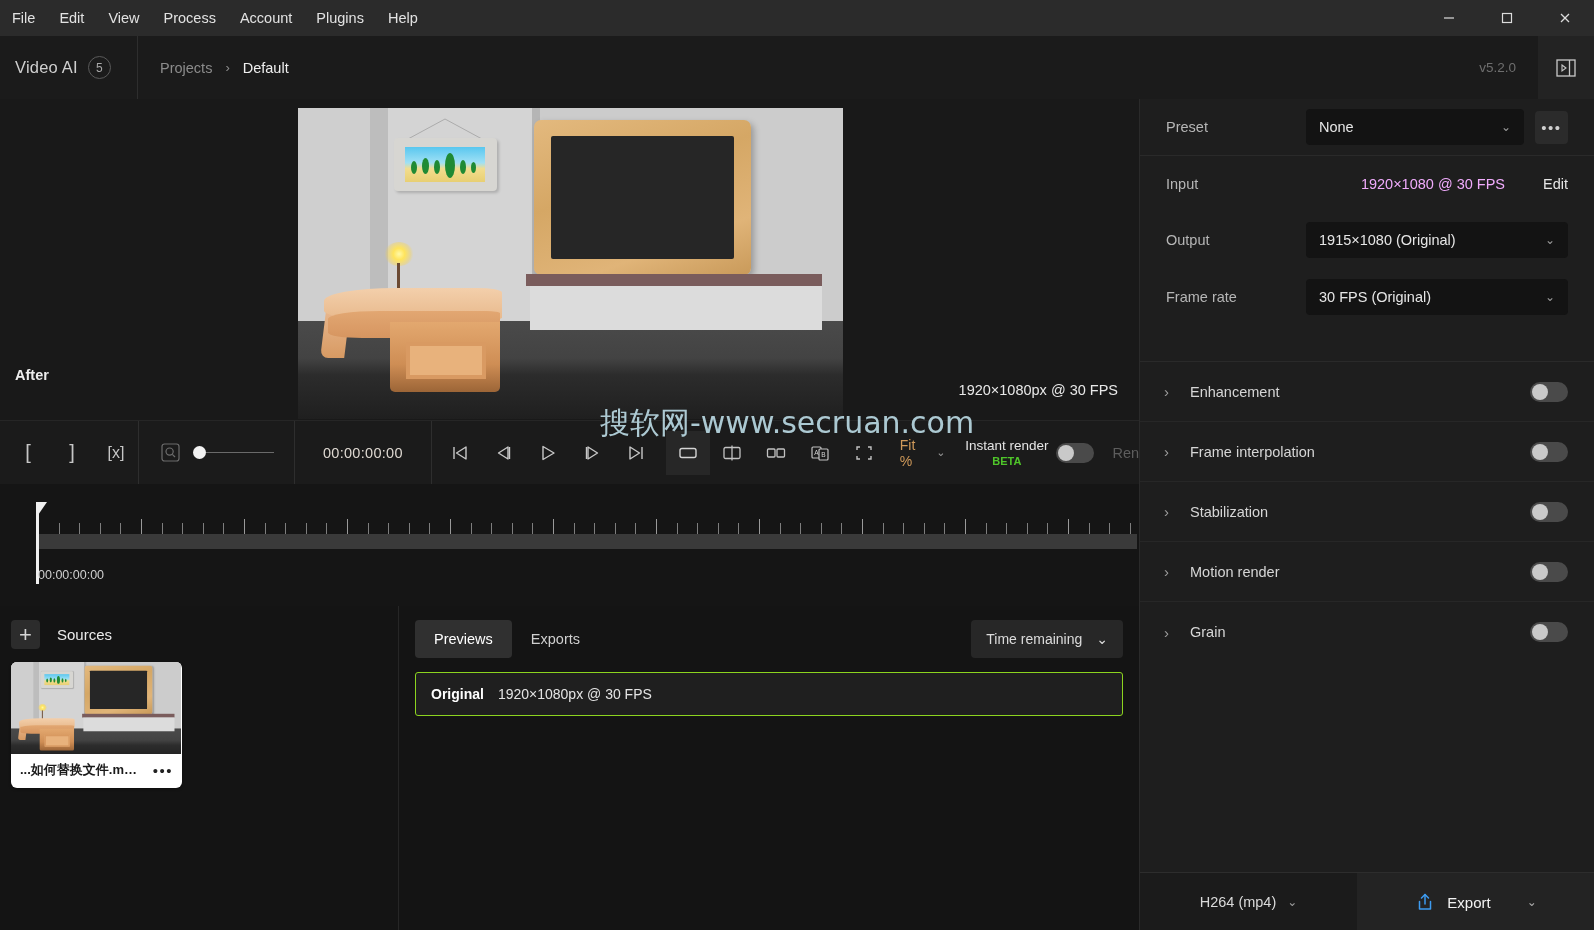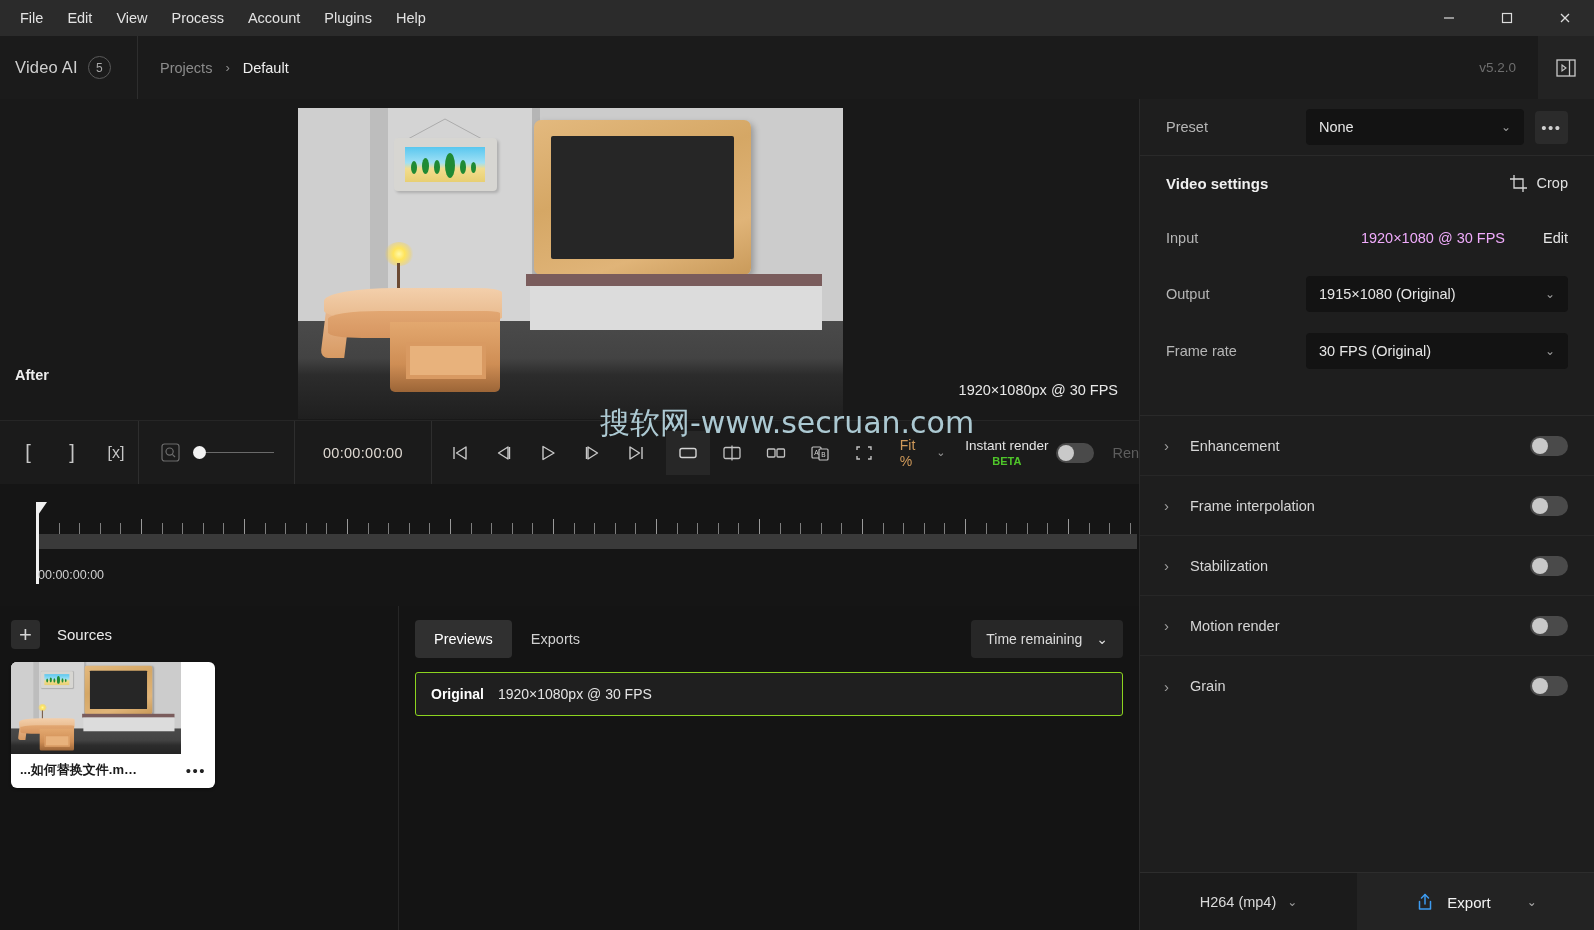--- a/index.html
+++ b/index.html
@@ -11,21 +11,21 @@
     color: #d8d8d8;
     -webkit-font-smoothing: antialiased;
   }
   #app { position: relative; width: 1594px; height: 930px; }
 
   
   .titlebar {
     position: absolute; top: 0; left: 0; width: 1594px; height: 36px;
     background: #2b2b2b; display: flex; align-items: center;
   }
-  .menu { display: flex; align-items: center; padding-left: 8px; }
+  .menu { display: flex; align-items: center; }
   .menu-item {
     font-size: 14.5px; color: #e2e2e2; padding: 4px 12px; cursor: default;
     white-space: nowrap;
   }
   .win-ctrls { margin-left: auto; display: flex; height: 36px; }
   .win-btn {
     width: 58px; height: 36px; display: flex; align-items: center; justify-content: center;
     color: #dcdcdc;
   }
 
@@ -208,21 +208,21 @@
   .lower { position: relative; width: 1139px; height: 324px; background: #141414; display: flex; }
   .sources-pane { width: 399px; height: 324px; border-right: 1px solid #262626; }
   .sources-head { display: flex; align-items: center; gap: 17px; padding: 14px 0 0 11px; }
   .plus-btn {
     width: 29px; height: 29px; border-radius: 4px; background: #2c2c2c;
     display: flex; align-items: center; justify-content: center;
     color: #d4d4d4; font-size: 22px; line-height: 1;
   }
   .sources-title { font-size: 15px; color: #eaeaea; }
   .source-card {
-    margin: 13px 0 0 11px; width: 204px; background: #ffffff; border-radius: 6px;
+    margin: 13px 0 0 11px; width: 171px; background: #ffffff; border-radius: 6px;
     overflow: hidden; box-shadow: 0 1px 3px rgba(0,0,0,.4);
   }
   .thumb { position: relative; width: 170px; height: 92px; overflow: hidden; background: #c9c9c9; }
   .thumb .scene { transform: scale(0.312); transform-origin: top left; width: 545px; height: 311px; }
   .card-foot {
     display: flex; align-items: center; justify-content: space-between;
     padding: 7px 9px 9px 9px;
   }
   .card-name {
     font-size: 13px; color: #1a1a1a; font-weight: bold; white-space: nowrap;
@@ -648,32 +648,20 @@
 
     <div class="rp-row">
       <span class="rp-label">Preset</span>
       <div class="select">
         <span>None</span>
         <span class="chev">⌄</span>
       </div>
       <div class="dots-btn">•••</div>
     </div>
 
-    <div class="rp-section-head">
-      <span class="rp-section-title">Video settings</span>
-      <div class="crop-btn">
-        <svg width="19" height="19" viewBox="0 0 19 19">
-          <g fill="none" stroke="#d8d8d8" stroke-width="1.3">
-            <path d="M5 1 V14 H18"></path>
-              <path d="M1 5 H14 V18"></path>
-            </g>
-          </svg>
-        <span>Crop</span>
-      </div>
-    </div>
 
     <div class="rp-info-row">
       <span class="rp-label">Input</span>
       <span class="rp-info-val">1920×1080 @ 30 FPS</span>
       <span class="edit-link">Edit</span>
     </div>
 
     <div class="rp-row" style="border-bottom:none;">
       <span class="rp-label">Output</span>
       <div class="select">

